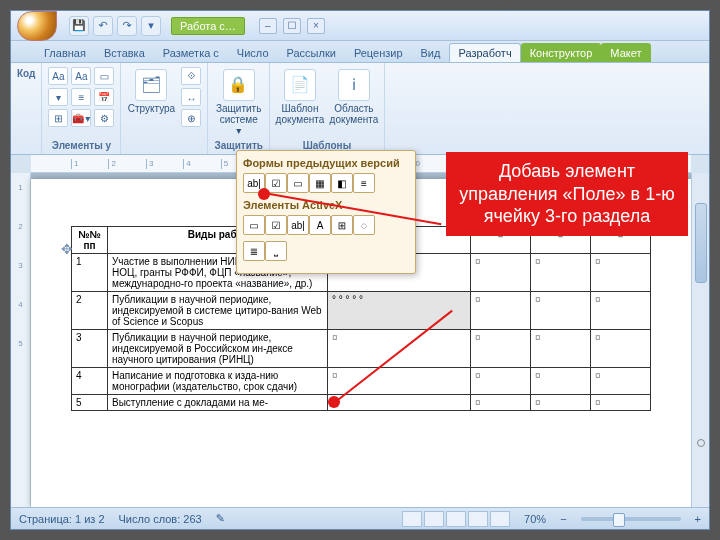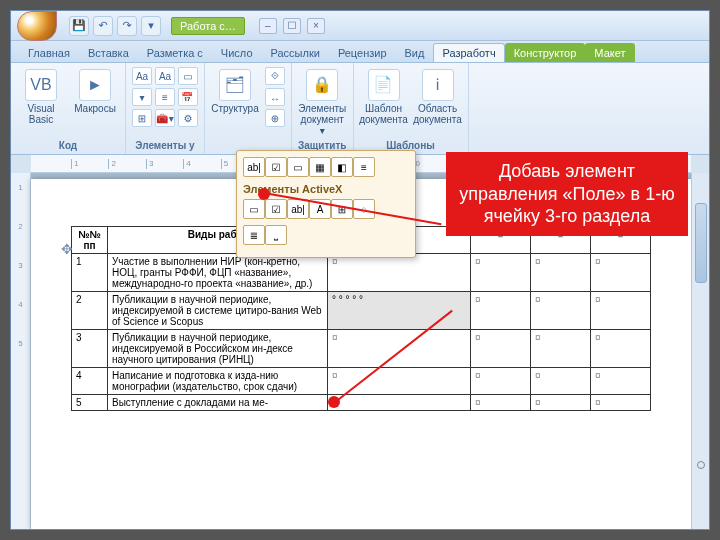--- a/index.html
+++ b/index.html
@@ -11,21 +11,21 @@
   .titlebar { height: 30px; background: linear-gradient(#e9f1fb, #cee0f4); display: flex; align-items: center; gap: 6px; padding: 0 4px; border-bottom: 1px solid #a8c0dc; }
   .office-btn { width: 40px; height: 30px; border-radius: 20px 0 20px 20px; background: radial-gradient(circle at 30% 30%, #fff 8%, #f6c667 30%, #d07f1e 60%, #8c4e0f 100%); border: 1px solid #b77; margin-left: 2px; }
   .qat { display: flex; gap: 4px; align-items: center; margin-left: 6px; }
   .qat-btn { width: 20px; height: 20px; background: #e8f0fa; border: 1px solid #b5cce5; border-radius: 3px; display:flex; align-items:center; justify-content:center; font-size:11px; color:#3a66a0; }
   .title-text { flex: 1; text-align: center; color: #6f87a4; font-size: 12px; white-space: nowrap; overflow: hidden; }
   .context-pill { background: #8fc34a; color: #fff; font-size: 11px; padding: 2px 8px; border-radius: 2px; margin-left: 4px; border:1px solid #6da32a; }
   .win-ctrls { display: flex; gap: 6px; margin-left: 8px; }
   .win-ctrl { width: 18px; height: 16px; background: #e6eefc; border: 1px solid #9fb9d6; border-radius: 2px; font-size: 10px; display:flex;align-items:center;justify-content:center;color:#4b6c95; }
 
   
-  .tabs { height: 22px; background: linear-gradient(#dbe8f6,#cadef2); display: flex; align-items: flex-end; padding-left: 8px; gap: 0; border-bottom: 1px solid #9fbedc; font-size: 11px; }
+  .tabs { height: 22px; background: linear-gradient(#dbe8f6,#cadef2); display: flex; align-items: flex-end; padding-left: 24px; gap: 0; border-bottom: 1px solid #9fbedc; font-size: 11px; }
   .tab { padding: 3px 8px; color: #365f8f; border: 1px solid transparent; border-bottom: none; cursor:pointer; }
   .tab.active { background: #f2f7fc; border-color: #9fbedc; border-radius: 3px 3px 0 0; color:#20436c; }
   .tab.highlight { color:#fff; background:#7fb83e; border-radius:3px 3px 0 0; }
 
   
   .ribbon { height: 92px; background: linear-gradient(#f1f6fc,#dde9f6); border-bottom: 1px solid #9fbedc; display:flex; }
   .group { border-right: 1px solid #c6d8ec; padding: 4px 6px 2px 6px; display:flex; flex-direction:column; align-items:center; justify-content:space-between; }
   .group-body { display:flex; gap:6px; align-items:flex-start; }
   .group-label { font-size: 10px; color:#4d6f99; text-align:center; padding:1px 0;font-weight:bold; }
   .big-btn { width: 48px; display:flex; flex-direction:column; align-items:center; gap:2px; padding:2px; border-radius:3px; font-size:10px; color:#2f547e; text-align:center; line-height:1.1; }
@@ -103,30 +103,20 @@
     <div class="tab">Рассылки</div>
     <div class="tab">Рецензир</div>
     <div class="tab">Вид</div>
     <div class="tab active">Разработч</div>
     <div class="tab highlight">Конструктор</div>
     <div class="tab highlight">Макет</div>
   </div>
 
   <div class="ribbon">
     <div class="group">
-      <div class="group-body">
-        <div class="big-btn">
-              <div class="ico">VB</div>
-              <span>Visual Basic</span>
-            </div>
-        <div class="big-btn">
-              <div class="ico">►</div>
-              <span>Макросы</span>
-            </div>
-      </div>
       <div class="group-label">Код</div>
     </div>
     <div class="group">
       <div class="group-body">
         <div class="small-grid">
           <div class="sm">Aa</div>
           <div class="sm">Aa</div>
           <div class="sm">▭</div>
           <div class="sm">▾</div>
           <div class="sm">≡</div>
@@ -149,21 +139,21 @@
           <div class="sm">↔</div>
           <div class="sm">⊕</div>
         </div>
       </div>
       <div class="group-label"></div>
     </div>
     <div class="group">
       <div class="group-body">
         <div class="big-btn">
               <div class="ico">🔒</div>
-              <span>Элементы документ ▾</span>
+              <span>Защитить системе ▾</span>
             </div>
       </div>
       <div class="group-label">Защитить</div>
     </div>
     <div class="group">
       <div class="group-body">
         <div class="big-btn">
               <div class="ico">📄</div>
               <span>Шаблон документа</span>
             </div>
@@ -255,23 +245,41 @@
         </tr>
       </tbody>
           </table>
     </div>
     <div class="scrollbar-v">
       <div class="sb-thumb"></div>
       <div class="sb-dot"></div>
     </div>
   </div>
 
+  <div class="status">
+    <span>Страница: 1 из 2</span>
+    <span>Число слов: 263</span>
+    <span>✎</span>
+    <span class="spacer"></span>
+    <div class="view-btns">
+      <div class="vb"></div>
+      <div class="vb"></div>
+      <div class="vb"></div>
+      <div class="vb"></div>
+      <div class="vb"></div>
+    </div>
+    <span>70%</span>
+    <span>−</span>
+    <div class="zoom-slider"></div>
+    <span>+</span>
+  </div>
 </div>
 
 <div class="popup">
+  <div class="popup-title">Формы предыдущих версий</div>
   <div class="popup-row">
     <div class="fi">ab|</div>
     <div class="fi">☑</div>
     <div class="fi">▭</div>
     <div class="fi">▦</div>
     <div class="fi">◧</div>
     <div class="fi">≡</div>
   </div>
   <div class="popup-sub">Элементы ActiveX</div>
   <div class="popup-row">

